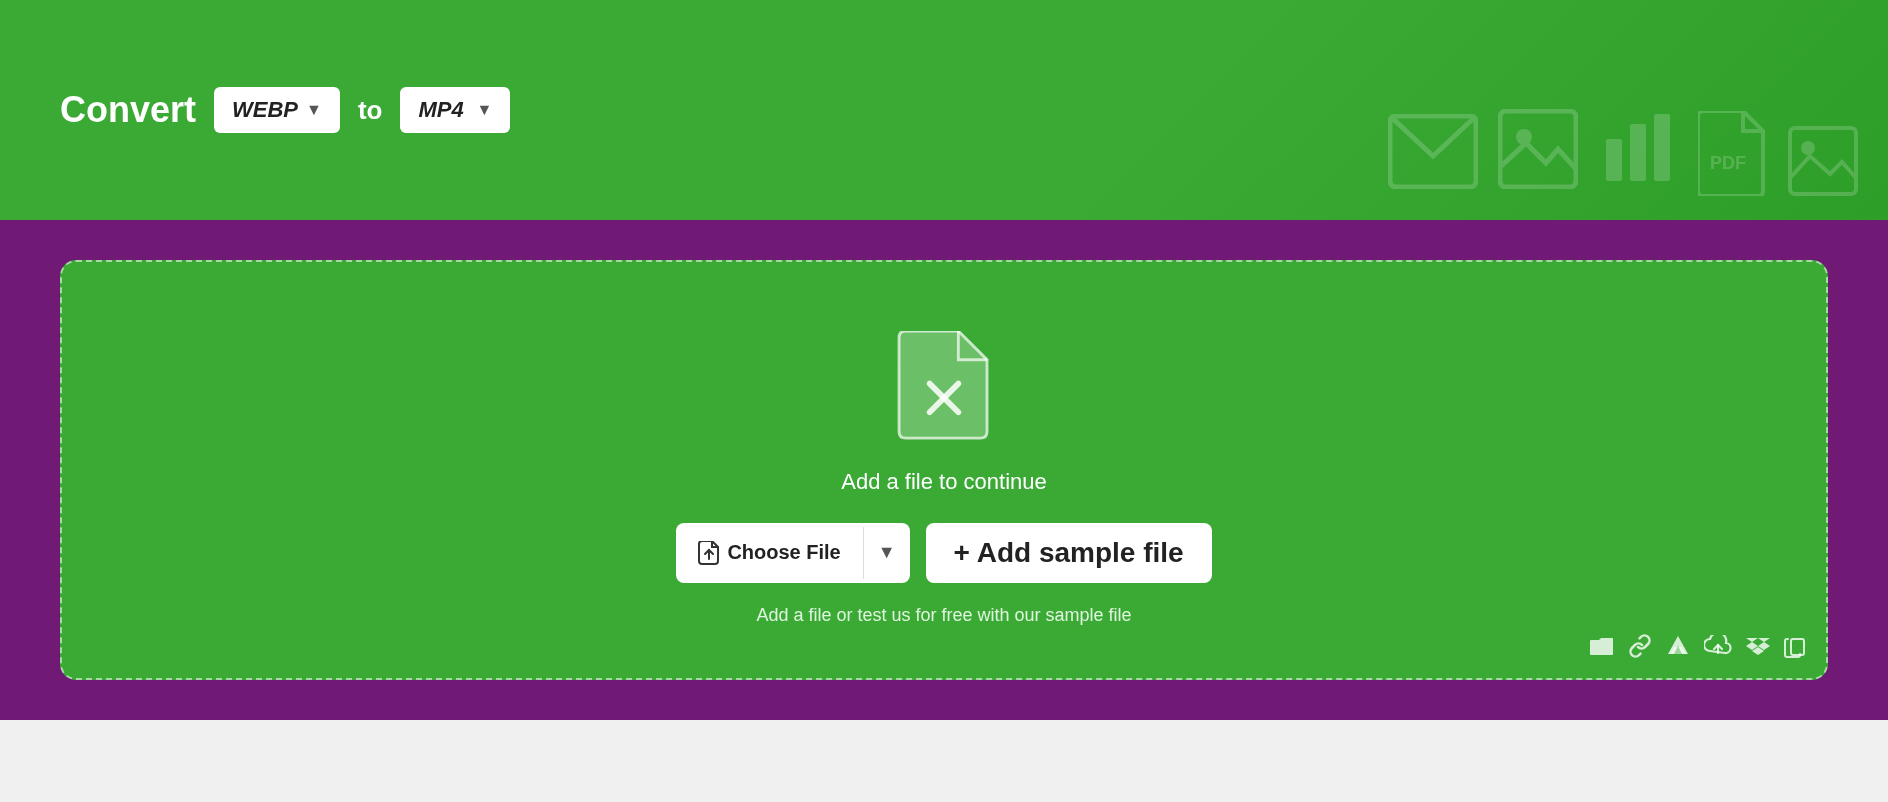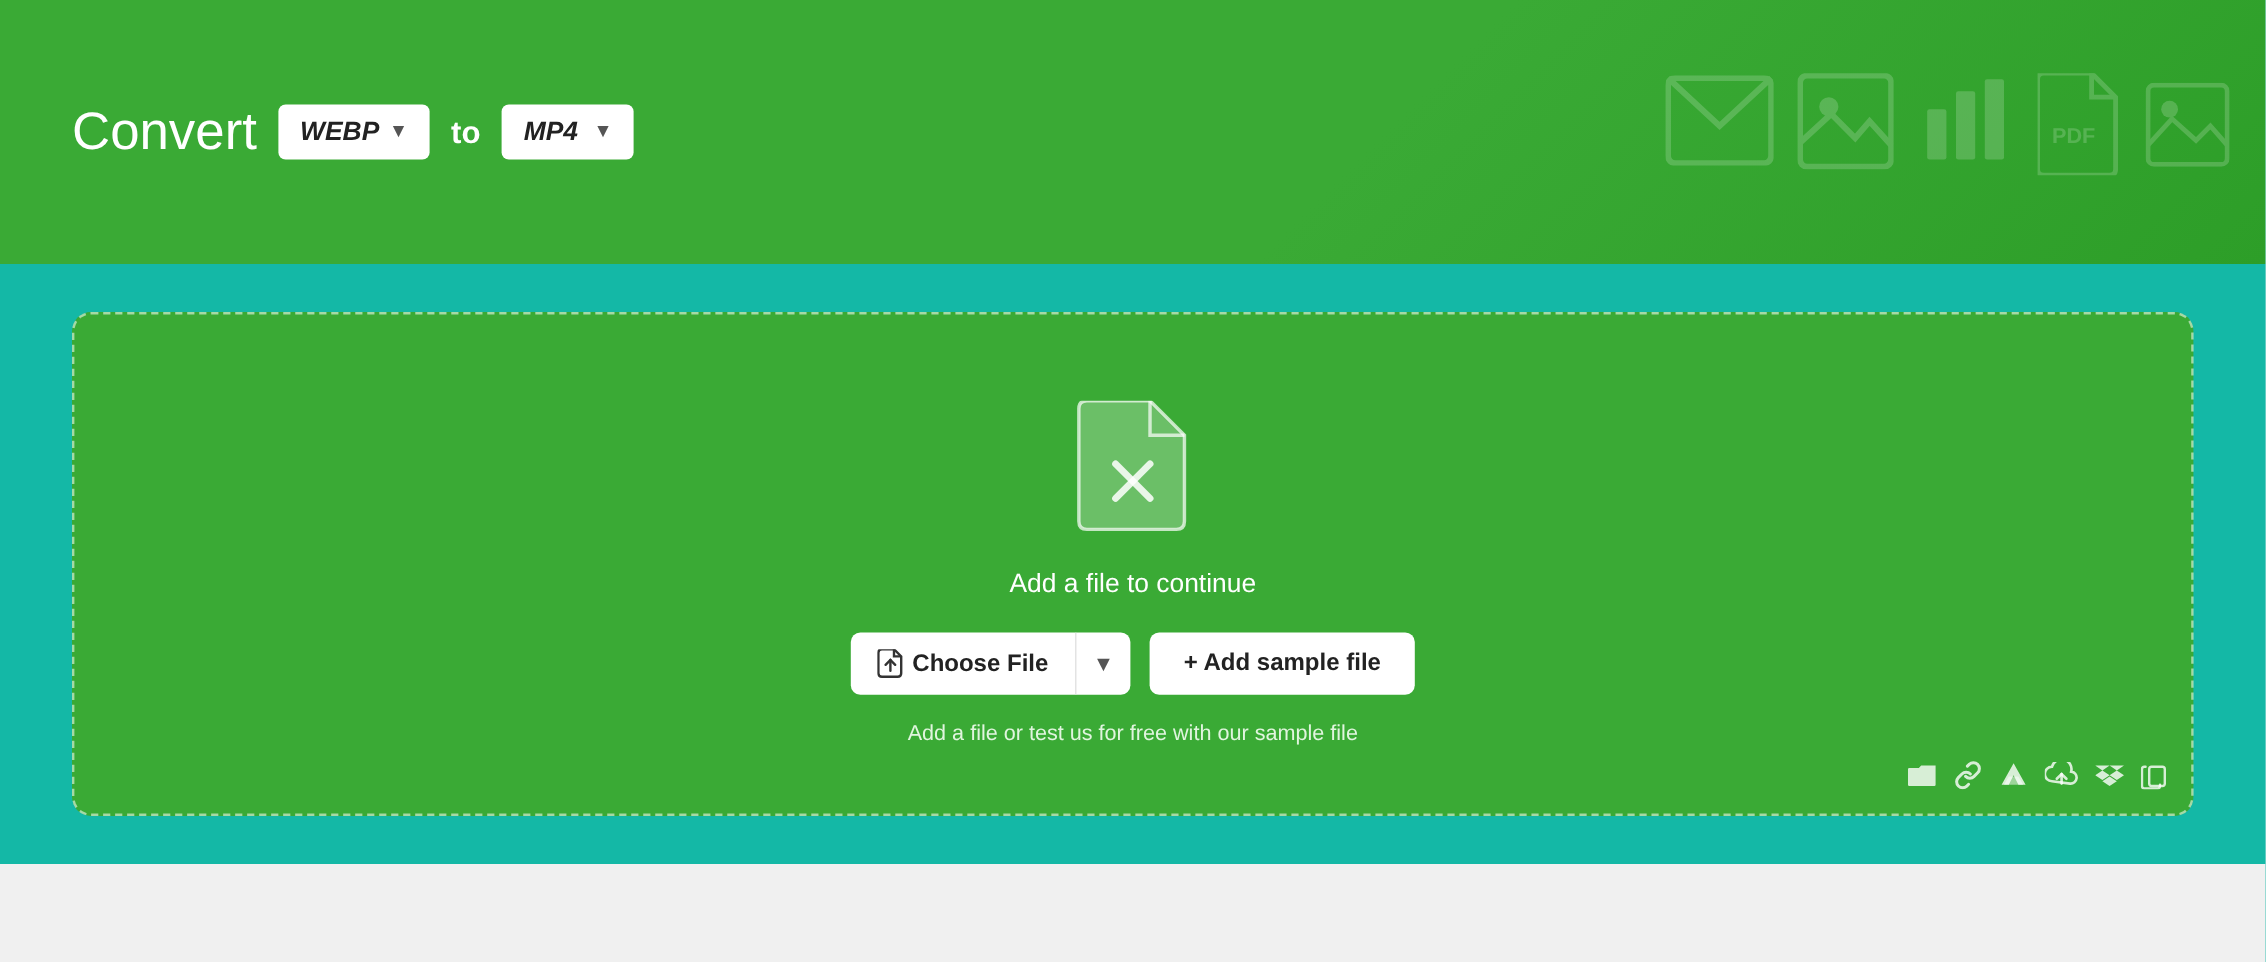--- a/index.html
+++ b/index.html
@@ -32,22 +32,22 @@
     }
     .header-desc strong { color: #fff; font-weight: 700; }
 
     .header-right {
       display: flex;
       align-items: center;
       gap: 18px;
       z-index: 1;
     }
     .convert-label {
-      font-size: 44px;
-      font-weight: 400;
+      font-size: 36px;
+      font-weight: 700;
       color: #fff;
     }
     .format-btn {
       display: flex;
       align-items: center;
       gap: 8px;
       background: #fff;
       border: none;
       border-radius: 6px;
       padding: 10px 18px;
@@ -66,39 +66,39 @@
       color: #fff;
     }
 
     
     .bg-icons {
       position: absolute;
       right: 0; top: 0; bottom: 0;
       width: 560px;
       display: flex;
       flex-wrap: wrap;
-      align-items: center;
+      align-items: flex-end;
       justify-content: flex-end;
-      padding: 26px 20px;
+      padding: 6px 20px;
       opacity: 0.18;
       pointer-events: none;
     }
     .bg-icon {
       font-size: 80px;
       color: #fff;
       margin: 6px 10px;
       font-weight: 900;
       font-family: Arial, sans-serif;
     }
     .bg-icon-sm { font-size: 52px; }
 
     
     .main {
       padding: 40px 60px;
-      background: #14b8a6;
+      background: #701a75;
     }
 
     .dropzone {
       border: 2.5px dashed rgba(255,255,255,0.55);
       border-radius: 16px;
       background: #3aaa35;
       min-height: 420px;
       display: flex;
       flex-direction: column;
       align-items: center;
@@ -163,21 +163,21 @@
       align-items: center;
     }
 
     .add-sample-btn {
       display: flex;
       align-items: flex-start;
       gap: 10px;
       background: #fff;
       border: none;
       border-radius: 8px;
-      font-size: 20px;
+      font-size: 28px;
       font-weight: 700;
       color: #222;
       cursor: pointer;
       padding: 14px 28px;
     }
 
     .helper-text {
       font-size: 18px;
       color: #e0f5de;
       margin-top: 4px;

